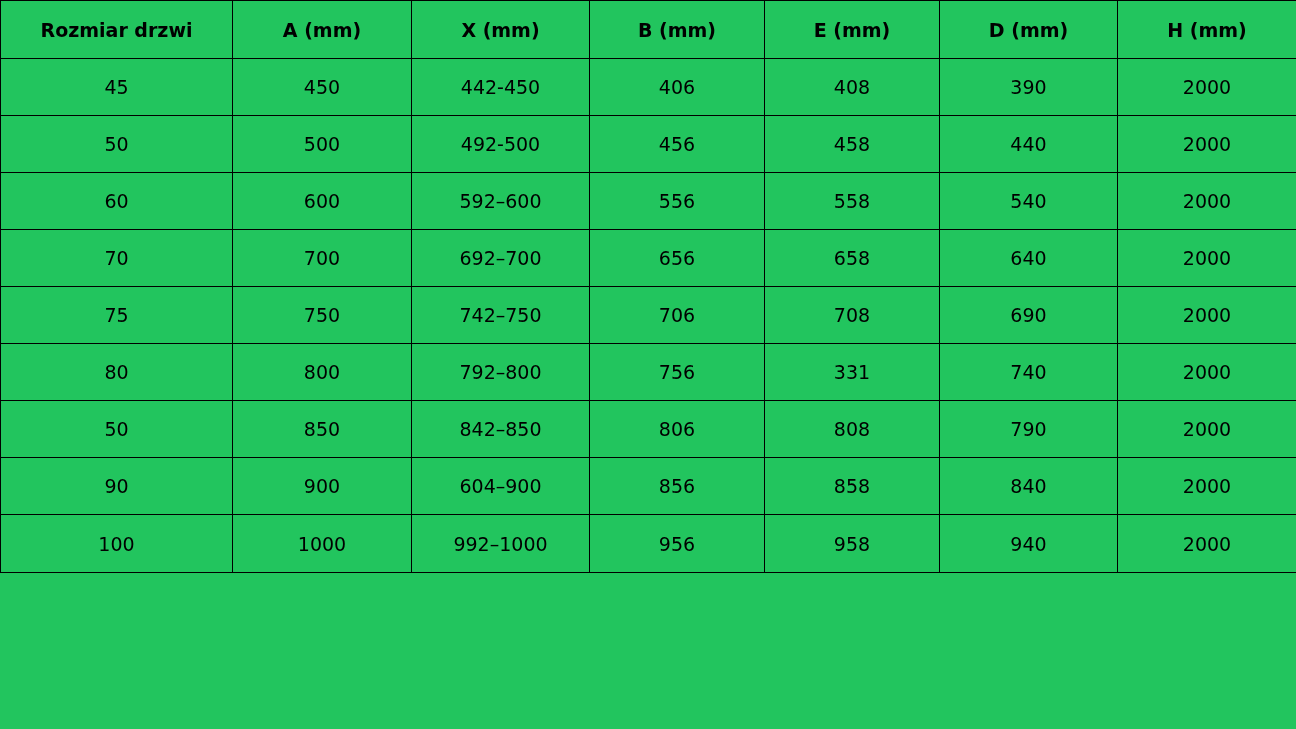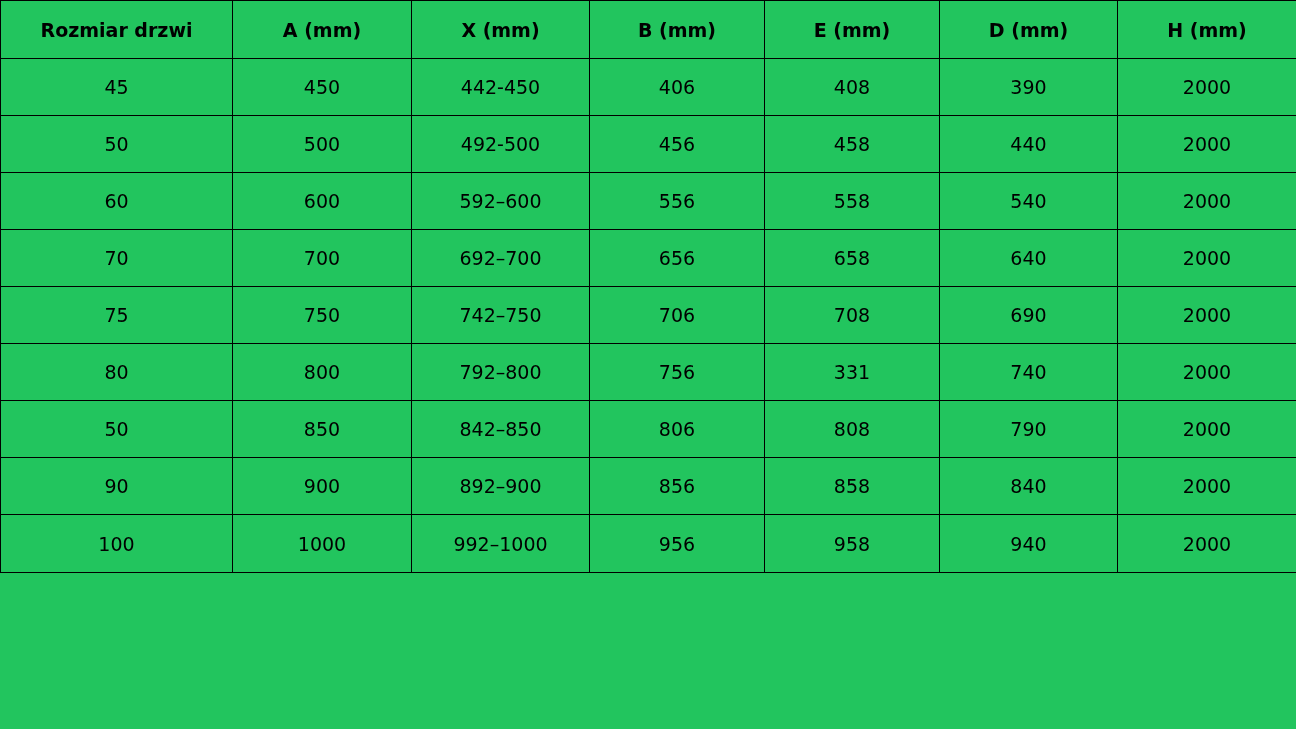--- a/index.html
+++ b/index.html
@@ -137,21 +137,21 @@
         <td>850</td>
         <td>842–850</td>
         <td>806</td>
         <td>808</td>
         <td>790</td>
         <td>2000</td>
       </tr>
       <tr>
         <td>90</td>
         <td>900</td>
-        <td>892–900</td>
+        <td>604–900</td>
         <td>856</td>
         <td>858</td>
         <td>840</td>
         <td>2000</td>
       </tr>
       <tr>
         <td>100</td>
         <td>1000</td>
         <td>992–1000</td>
         <td>956</td>

